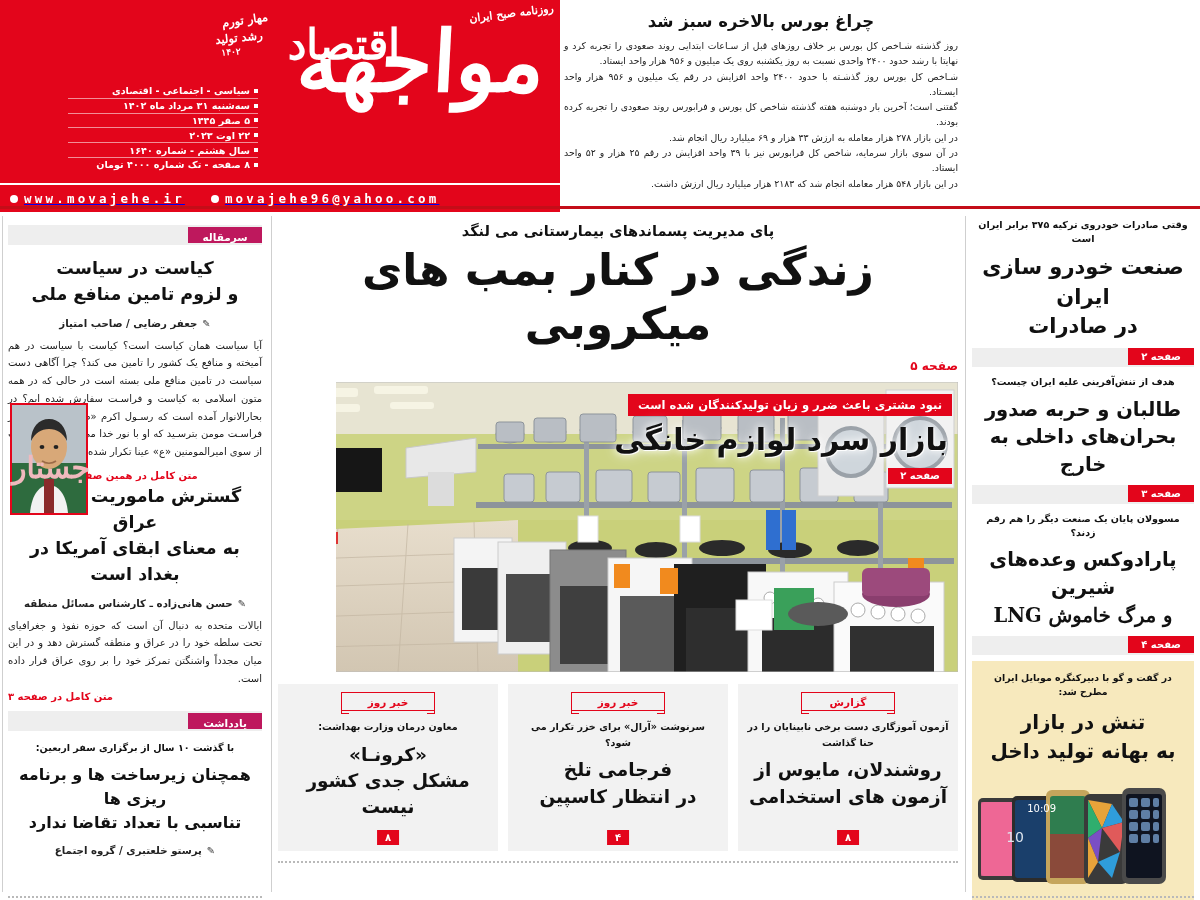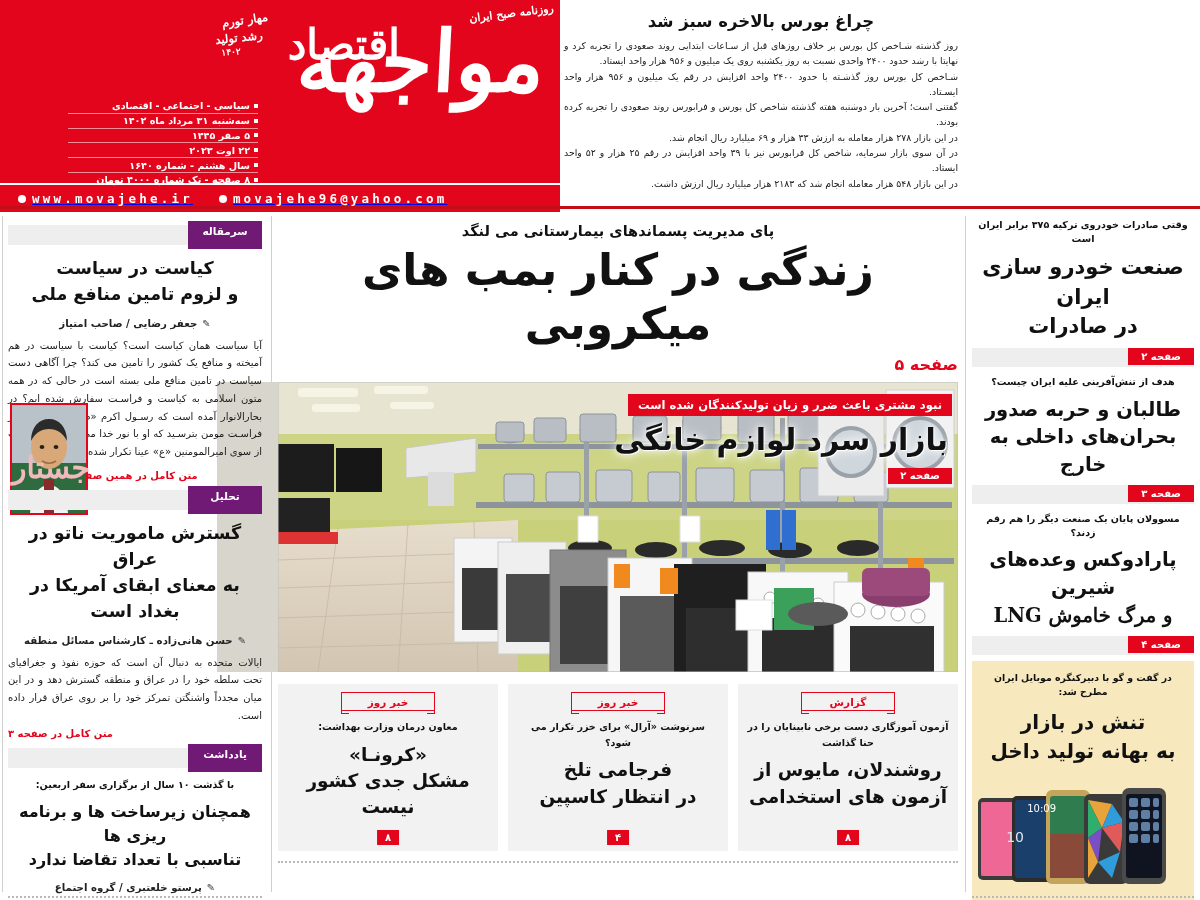--- a/index.html
+++ b/index.html
@@ -61,33 +61,33 @@
   }
   .slogan{
     position:absolute; left:185px; top:12px; width:120px; height:66px;
     font-size:11.5px; font-weight:bold; line-height:1.45; text-align:center;
     font-family:"DejaVu Serif","Liberation Serif",serif;
   }
   .slogan .l1{ display:block; transform:rotate(-8deg); }
   .slogan .l2{ display:block; transform:rotate(-6deg) translateX(-6px); }
   .slogan .l3{ display:block; font-size:9px; transform:rotate(-4deg) translateX(-14px); }
 
-  .datelines{ position:absolute; left:68px; top:99px; width:190px; }
+  .datelines{ position:absolute; left:68px; top:84px; width:190px; }
   .datelines .dl{
     display:flex; align-items:center; justify-content:flex-start; gap:4px;
     font-size:9.6px; font-weight:bold; padding:1.4px 0 1.4px 2px;
     border-bottom:1px solid rgba(255,255,255,.55);
     direction:rtl;
   }
   .datelines .dl:last-child{ border-bottom:none; }
   .dl .sq{ width:4px; height:4px; background:#fff; flex:0 0 auto; }
   .dl .tx{ white-space:nowrap; }
 
   .mast-contacts{
-    position:absolute; left:8px; bottom:0; width:560px; height:27px;
+    position:absolute; left:0; bottom:0; width:560px; height:27px;
     display:flex; align-items:center; justify-content:flex-start;
     gap:26px; padding-left:10px; direction:ltr;
   }
   .contact{ display:flex; align-items:center; gap:6px; }
   .contact .dot{ width:8px; height:8px; border-radius:50%; background:#fff; }
   .contact .txt{
     font-family:"DejaVu Sans Mono","Liberation Mono",monospace;
     font-size:12.5px; letter-spacing:3.2px; font-weight:bold; color:#fff;
   }
   .mast-baseline{ position:absolute; left:0; top:206px; width:1200px; height:3px; background:#c40d18; }
@@ -103,22 +103,22 @@
   .vdiv.a{ right:234px; }
   .vdiv.b{ right:928px; }
   .vdiv.c{ left:2px; }
 
   
   .sec-band{
     position:relative; height:20px; background:#eeeeee; margin:9px 0 8px 0;
     display:flex; align-items:center; justify-content:flex-start;
   }
   .sec-band .lab{
-    background:#701a75; color:#fff; font-size:10.5px; font-weight:bold;
-    height:28px; line-height:20px; padding:0 13px; min-width:74px; text-align:center;
+    background:#be185d; color:#fff; font-size:10.5px; font-weight:bold;
+    height:16px; line-height:20px; padding:0 13px; min-width:74px; text-align:center;
   }
   .pg-badge{
     display:inline-block; background:#e3051b; color:#fff;
     font-size:10px; font-weight:bold; padding:2.5px 12px; line-height:1.1;
   }
   .pg-row{ position:relative; height:19px; background:#eeeeee; margin:6px 0 6px 0; }
   .pg-row .pg-badge{ position:absolute; right:0; top:0; padding:3px 13px; }
   .pg-text{ color:#e3051b; font-size:10px; font-weight:bold; }
 
   
@@ -151,24 +151,24 @@
 
   
   .m-kicker{
     font-size:14.5px; font-weight:bold; text-align:center; color:#111; padding:7px 0 4px 0;
   }
   .m-head{
     font-size:44px; font-weight:bold; text-align:center; color:#111;
     line-height:1.22; letter-spacing:-1px; padding:0 4px 2px 4px;
   }
   .m-pg{ padding:3px 0 6px 0; }
-  .m-pg .pg-text{ font-size:16px;margin-top:16px; }
+  .m-pg .pg-text{ font-size:12px;margin-top:16px; }
 
   .photo{
-    position:relative; width:741px; height:290px; overflow:hidden; margin-top:2px;
+    position:relative; width:622px; height:290px; overflow:hidden; margin-top:2px;
     background:#d8d5cc;
   }
   .cap-kicker{
     position:absolute; right:6px; top:12px; background:#e3051b; color:#fff;
     font-size:11.5px; font-weight:bold; padding:4px 10px; white-space:nowrap;
   }
   .cap-head{
     position:absolute; right:10px; top:40px; font-size:30px; font-weight:bold;
     color:#111; text-shadow:0 0 7px rgba(255,255,255,.95),0 0 14px rgba(255,255,255,.9),
                             1px 1px 0 rgba(255,255,255,.95); white-space:nowrap;
@@ -649,23 +649,20 @@
               <path d="M30 56c4 3 10 3 14 0" stroke="#9b6b48" stroke-width="1.6" fill="none"></path>
             </svg>
           </div>
           <div class="r-body">آیا سیاست همان کیاست است؟ کیاست با سیاست در هم آمیخته و منافع یک کشور را تامین می کند؟ چرا آگاهی دست سیاست در تامین منافع ملی بسته است در حالی که در همه متون اسلامی به کیاست و فراسـت سفارش شده ایم؟ در بحارالانوار آمده است که رسـول اکرم «ص» می فرمایند از فراسـت مومن بترسـید که او با نور خدا می بیند. همین روایت از سوی امیرالمومنین «ع» عینا تکرار شده است.</div>
         </div>
         <div class="r-full">متن کامل در همین صفحه</div>
         <div class="watermark">جستار</div>
       </div>
 
       <div>
-        <div class="sec-band">
-          <span class="lab">تحلیل</span>
-        </div>
         <div class="r-head">
           <div>گسترش ماموریت ناتو در عراق</div>
           <div>به معنای ابقای آمریکا در بغداد است</div>
         </div>
         <div class="r-byline">
           <span class="pen">✎</span>
           <span>حسن هانی‌زاده ـ کارشناس مسائل منطقه</span>
         </div>
         <div class="r-body">ایالات متحده به دنبال آن است که حوزه نفوذ و جغرافیای تحت سلطه خود را در عراق و منطقه گسترش دهد و در این میان مجدداً واشنگتن تمرکز خود را بر روی عراق قرار داده است.</div>
         <div class="r-full rt">متن کامل در صفحه ۳</div>

